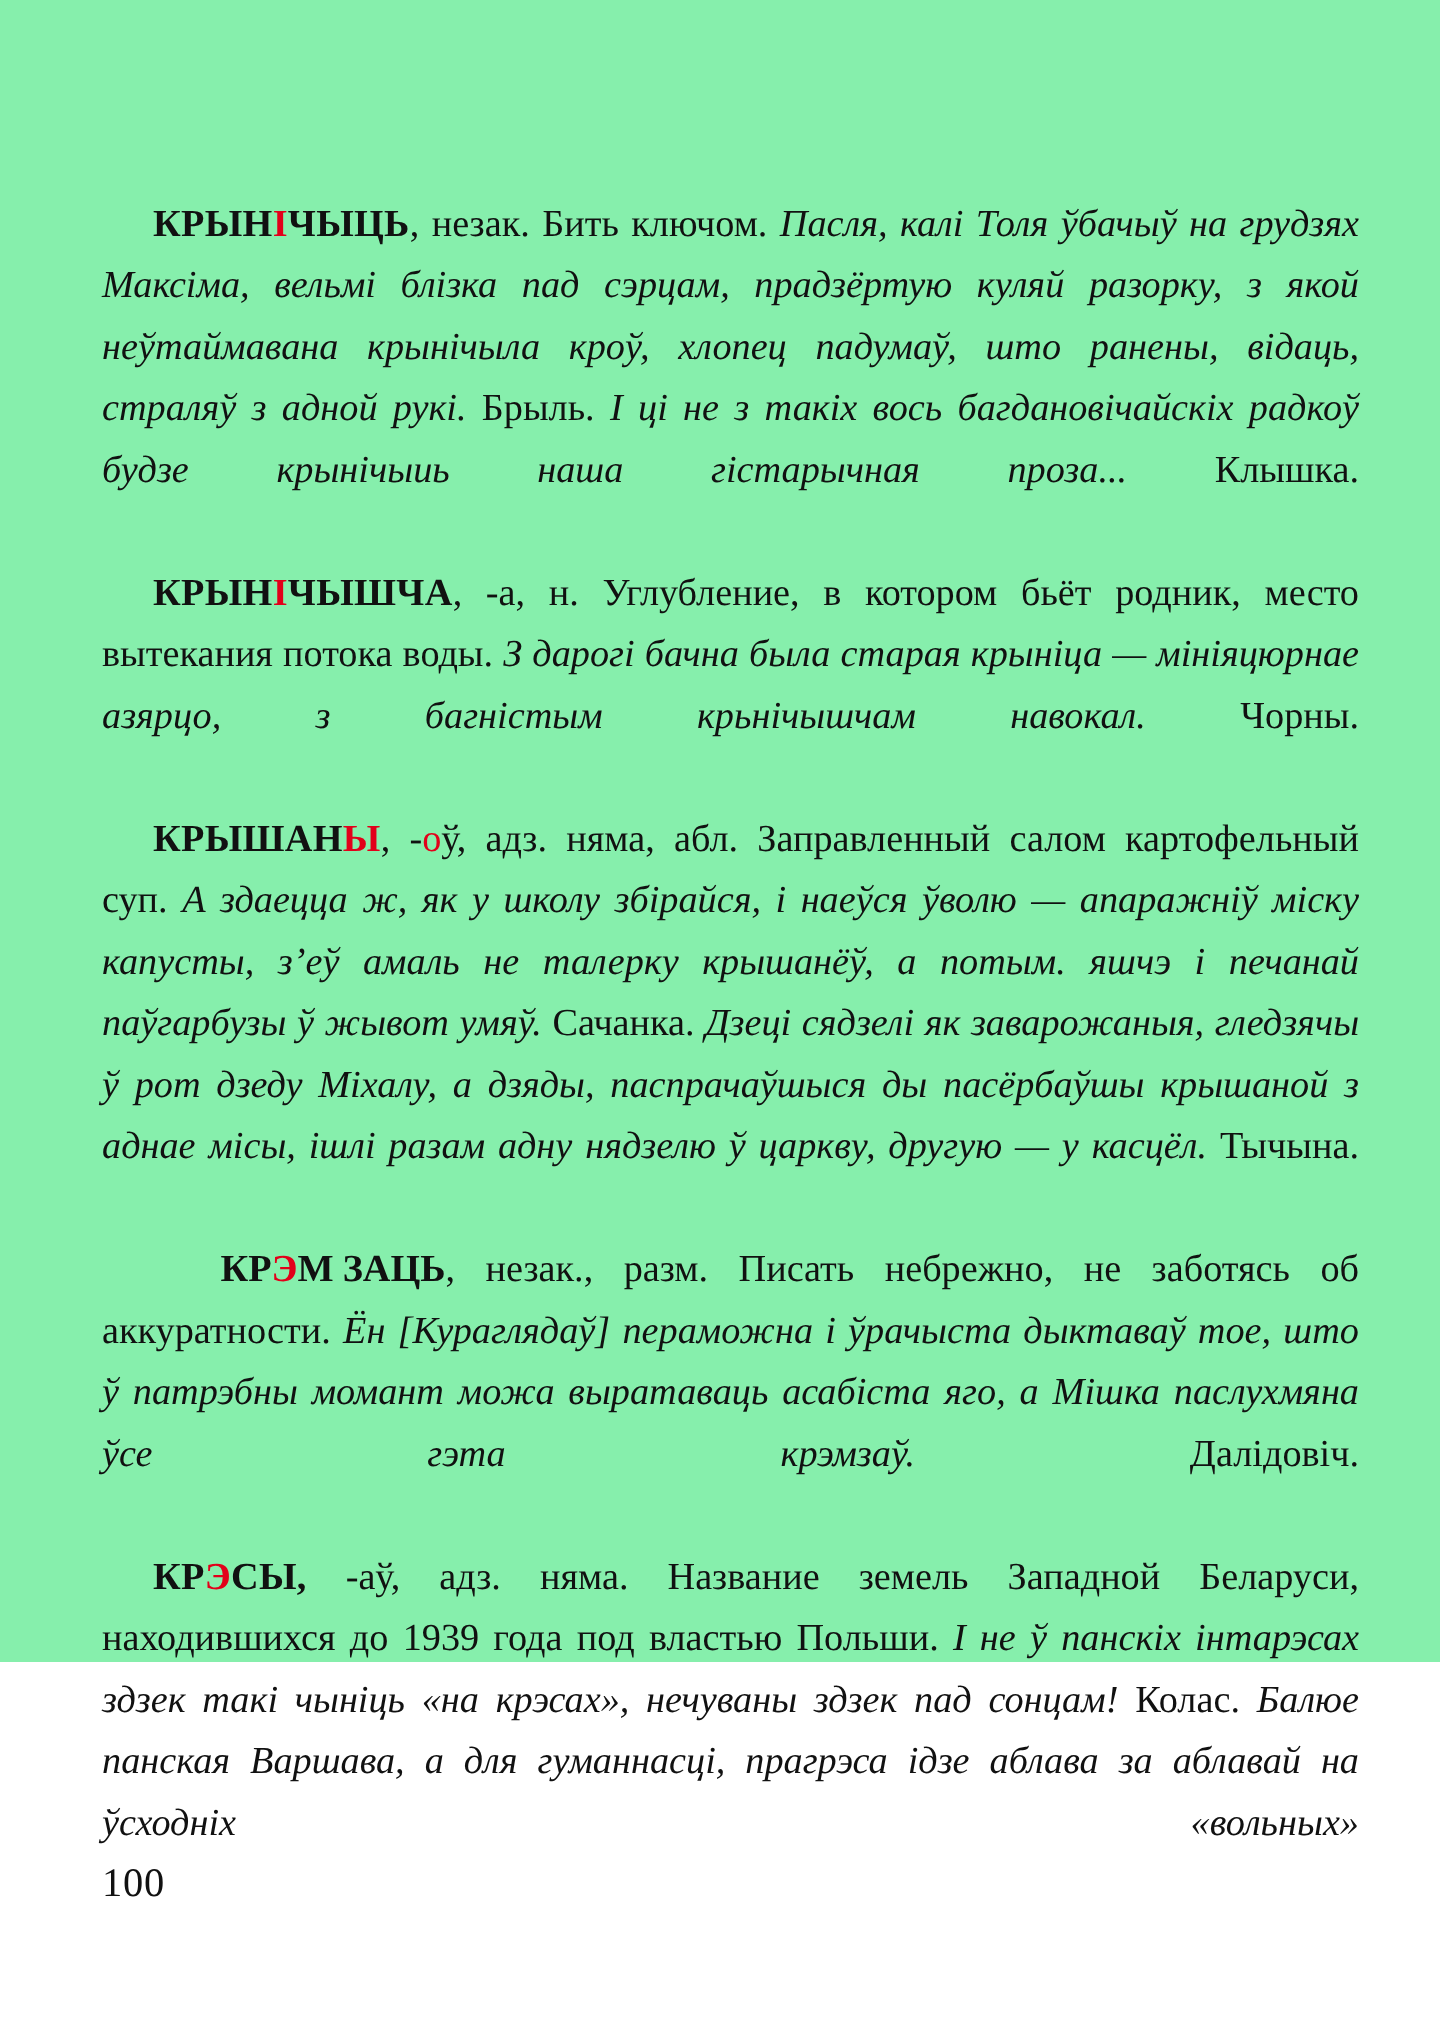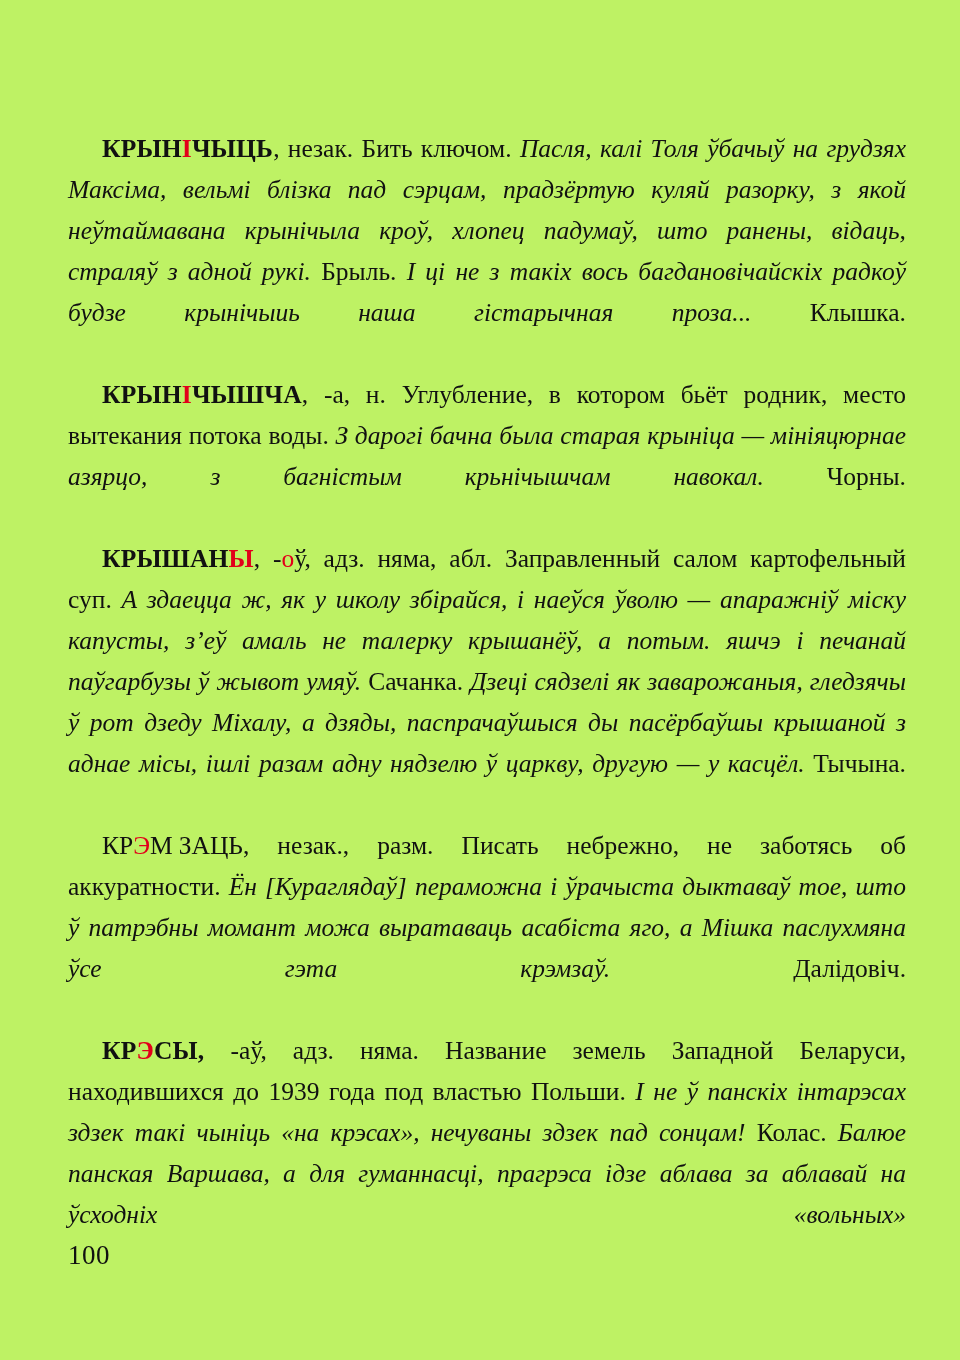--- a/index.html
+++ b/index.html
@@ -14,22 +14,22 @@
     font-family: "Liberation Serif", "DejaVu Serif", serif;
     color: #111111;
     overflow: hidden;
   }
 
   .page {
     position: absolute;
     left: 0;
     top: 0;
     width: 960px;
-    height: 1360px;
-    background: #bef264;
+    height: 1108px;
+    background: #86efac;
   }
 
   .text-column {
     position: absolute;
     left: 68px;
     top: 128px;
     width: 838px;
   }
 
   .entry {
@@ -42,22 +42,23 @@
     hyphens: none;
   }
 
   
   .hw {
     font-weight: bold;
     font-style: normal;
     letter-spacing: 0.2px;
   }
   .hw-spaced {
-    font-weight: normal;
+    font-weight: bold;
     font-style: normal;
+    margin-left: 45px;
   }
   .hw-gap {
     display: inline-block;
     width: 6px;
   }
 
   
   .accent {
     color: #e2001a;
   }

